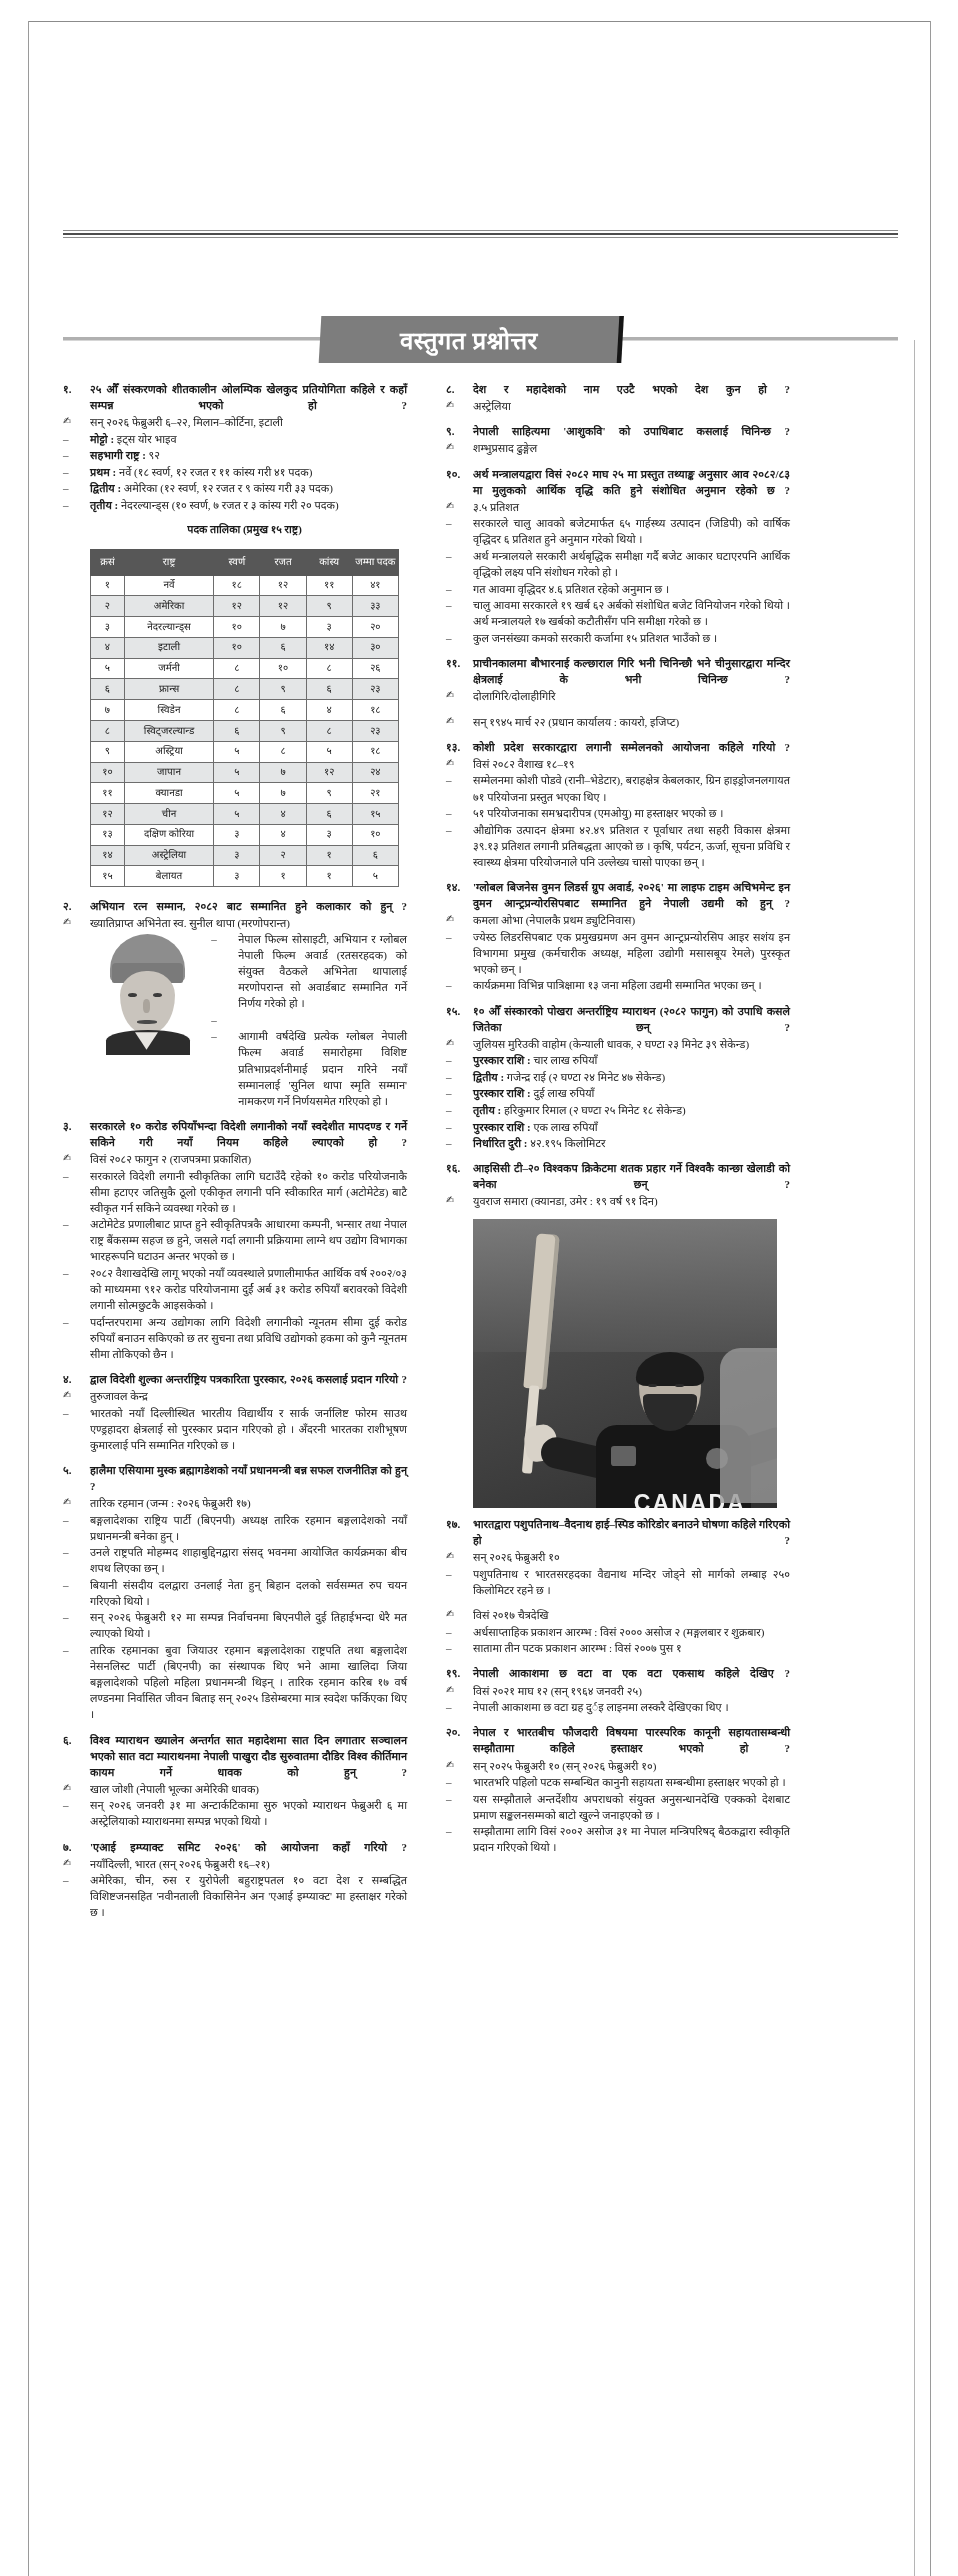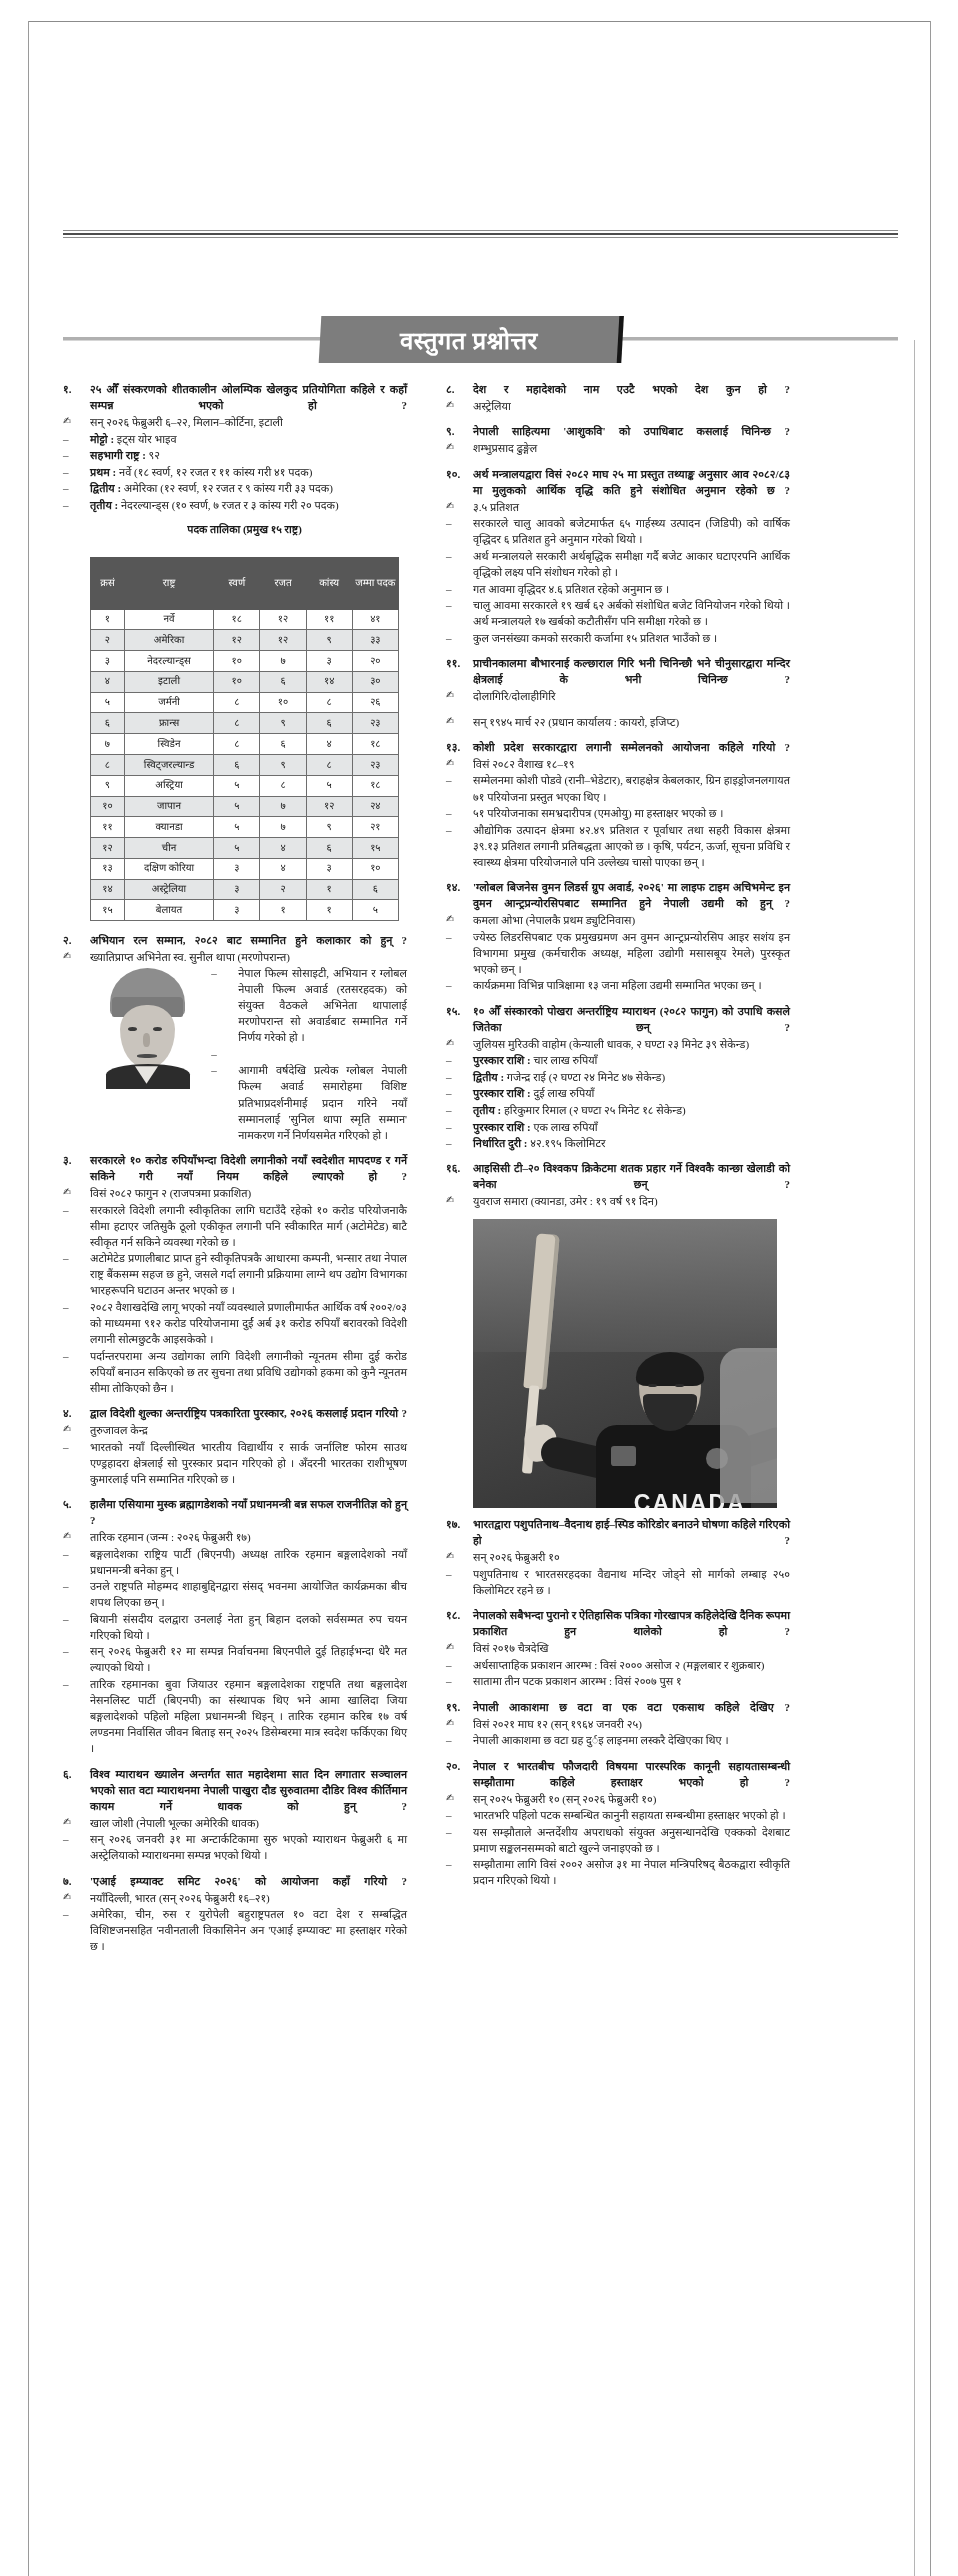--- a/index.html
+++ b/index.html
@@ -80,29 +80,29 @@
   }
   .a-text{flex:1;font-size:11px;line-height:1.46;text-align:justify;}
   .b-row{display:flex;align-items:flex-start;margin-bottom:0.5px;}
   .b-dash{width:27px;flex:0 0 27px;font-size:11px;line-height:1.46;}
   .b-text{flex:1;font-size:11px;line-height:1.46;text-align:justify;}
   .b-text b{font-weight:bold;}
 
   
   .table-wrap{margin:7.2px 0 10.3px 27px;width:309px;}
   .table-cap{
-    text-align:center;font-weight:bold;font-size:10.8px;margin-bottom:19px;
+    text-align:center;font-weight:bold;font-size:10.8px;margin-bottom:11px;
   }
   table.medal{
     border-collapse:collapse;width:309px;font-size:10px;
     border:0.8px solid #5a5a5a;
   }
   table.medal th{
     background:#575757;color:#fff;font-weight:normal;
-    padding:18px 1px;text-align:center;border:0.5px solid #575757;
+    padding:5px 1px;text-align:center;border:0.5px solid #575757;
     font-size:10px;
   }
   table.medal td{
     border:0.5px solid #6d6d6d;padding:2.6px 1.5px;text-align:center;
   }
   table.medal tr.alt td{background:#e4e6e7;}
   table.medal td.country{text-align:center;}
 
   
   .photo{
@@ -706,24 +706,20 @@
         <div class="a-row">
           <div class="a-mark">✍</div>
           <div class="a-text">सन् २०२६ फेब्रुअरी १०</div>
         </div>
         <div class="b-row">
           <div class="b-dash">–</div>
           <div class="b-text">पशुपतिनाथ र भारतसरहदका वैद्यनाथ मन्दिर जोड्ने सो मार्गको लम्बाइ २५० किलोमिटर रहने छ ।</div>
         </div>
       </div>
       <div class="qa">
-        <div class="q-row">
-          <div class="q-num">१८.</div>
-          <div class="q-text">नेपालको सबैभन्दा पुरानो र ऐतिहासिक पत्रिका गोरखापत्र कहिलेदेखि दैनिक रूपमा प्रकाशित हुन थालेको हो ?</div>
-        </div>
         <div class="a-row">
           <div class="a-mark">✍</div>
           <div class="a-text">विसं २०१७ चैत्रदेखि</div>
         </div>
         <div class="b-row">
           <div class="b-dash">–</div>
           <div class="b-text">अर्धसाप्ताहिक प्रकाशन आरम्भ : विसं २००० असोज २ (मङ्गलबार र शुक्रबार)</div>
         </div>
         <div class="b-row">
           <div class="b-dash">–</div>

